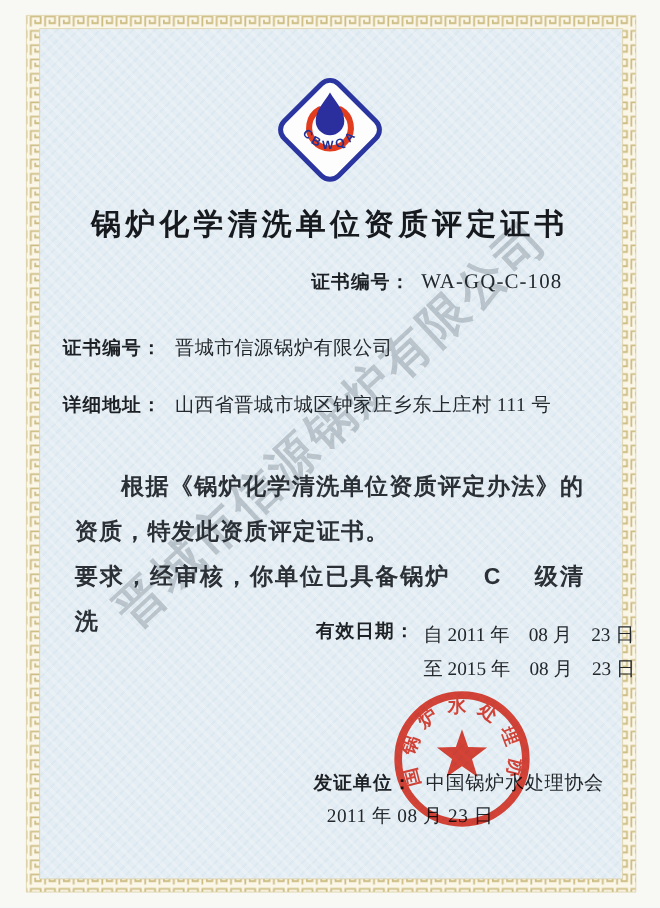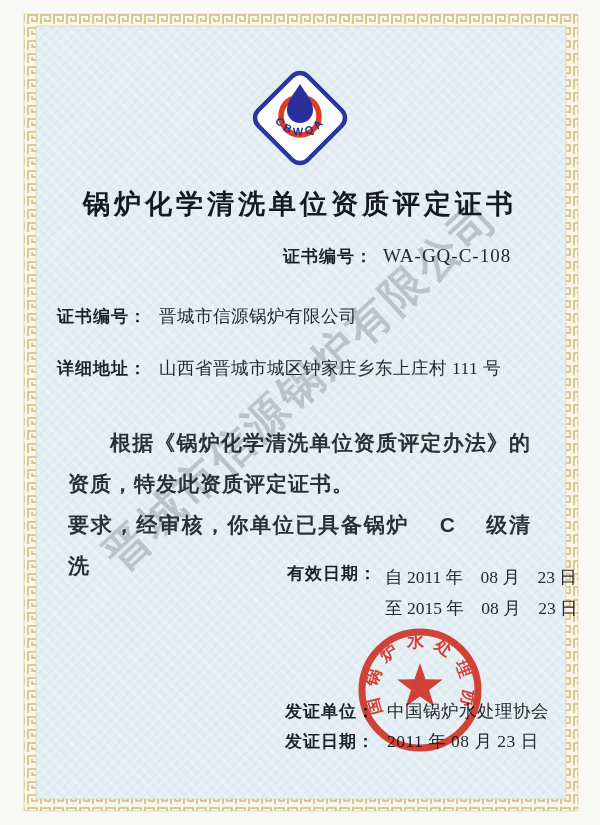--- a/index.html
+++ b/index.html
@@ -119,21 +119,20 @@
       <div>至 2015 年　08 月　23 日</div>
     </span>
   </div>
 
   <div class="row issuer">
     <span class="lbl">发证单位：</span>
     <span class="val">中国锅炉水处理协会</span>
   </div>
 
   <div class="row issuedate">
-    <span class="lbl">发证日期：</span>
     <span class="val">2011 年 08 月 23 日</span>
   </div>
 
   <svg class="seal" width="132" height="132" viewBox="0 0 132 132">
     <circle cx="66" cy="66" r="58" fill="none" stroke="#e8392a" stroke-width="7"></circle>
     <polygon points="66,39 71.6,55.2 88.8,55.6 75.1,66.0 80.1,82.4 66,72.6 51.9,82.4 56.9,66.0 43.2,55.6 60.4,55.2" fill="#e8392a"></polygon>
     <defs>
       <path id="sealtextpath" d="M25.3,80 A43,43 0 1,1 106.7,80" fill="none"></path>
     </defs>
     <text font-size="17" font-weight="700" fill="#e8392a" letter-spacing="9" font-family="Liberation Sans, DejaVu Sans, sans-serif">

